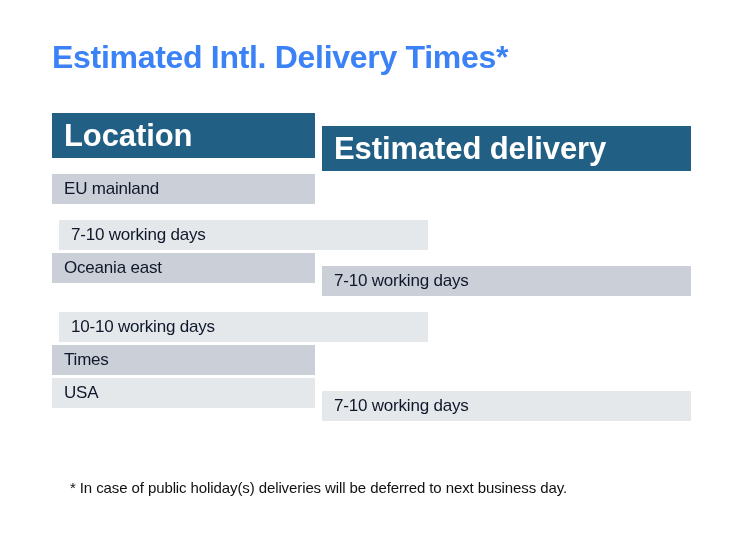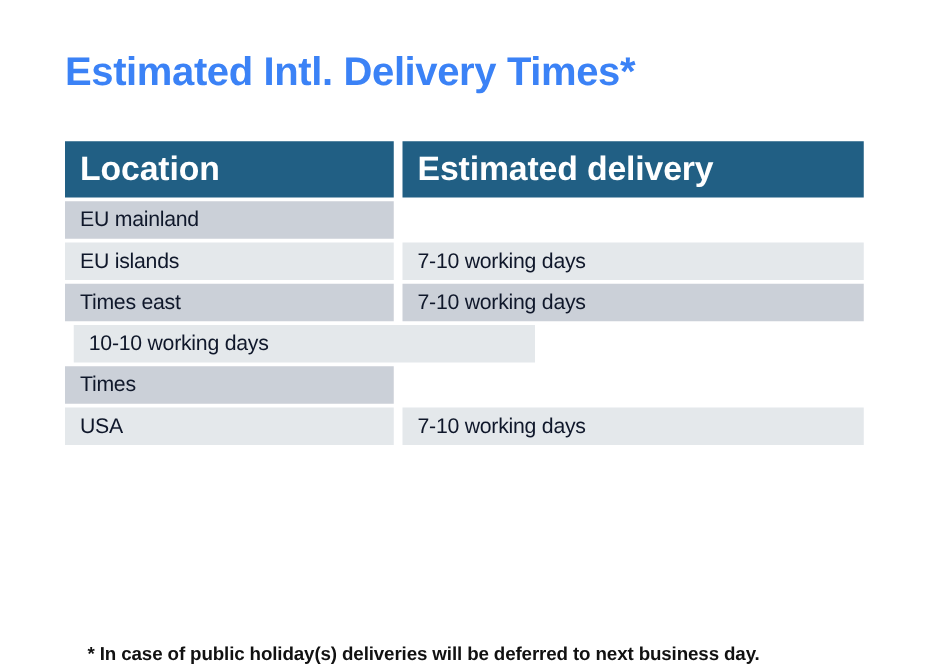--- a/index.html
+++ b/index.html
@@ -61,28 +61,29 @@
   }
 
   .cell-delivery {
     width: 369px;
     margin-left: 7px;
     box-sizing: border-box;
     padding: 0 12px;
     height: 45px;
     display: flex;
     align-items: center;
+    margin-top: 13px;
   }
 
   
   .header-row .cell-location,
   .header-row .cell-delivery {
     background: #215f84;
     color: #ffffff;
-    font-size: 27px;
+    font-size: 31px;
     font-weight: 700;
     letter-spacing: -0.1px;
     height: 45px;
   }
 
   
   .body-row .cell-location,
   .body-row .cell-delivery {
     color: #0f172a;
     font-size: 17px;
@@ -100,25 +101,24 @@
   .body-row.shade-light .cell-delivery {
     background: #e4e8eb;
   }
 
   
   .footnote {
     position: absolute;
     left: 70px;
     top: 479px;
     font-size: 15px;
-    font-weight: 700;
+    font-weight: 400;
     color: #111111;
     letter-spacing: -0.1px;
     white-space: nowrap;
-    margin-top: 36px;
   }
 </style>
 </head>
 <body>
 
 <div id="page">
 
   <div class="page-title">Estimated Intl. Delivery Times*</div>
 
   <div class="delivery-table">
@@ -126,26 +126,25 @@
     <div class="table-row header-row">
       <div class="cell-location">Location</div>
       <div class="cell-delivery">Estimated delivery</div>
     </div>
 
     <div class="table-row body-row shade-dark">
       <div class="cell-location">EU mainland</div>
     </div>
 
     <div class="table-row body-row shade-light">
-      <div class="cell-location">EU islands</div>
       <div class="cell-delivery">7-10 working days</div>
     </div>
 
     <div class="table-row body-row shade-dark">
-      <div class="cell-location">Times east</div>
+      <div class="cell-location">Oceania east</div>
       <div class="cell-delivery">7-10 working days</div>
     </div>
 
     <div class="table-row body-row shade-light">
       <div class="cell-delivery">10-10 working days</div>
     </div>
 
     <div class="table-row body-row shade-dark">
       <div class="cell-location">Times</div>
     </div>

